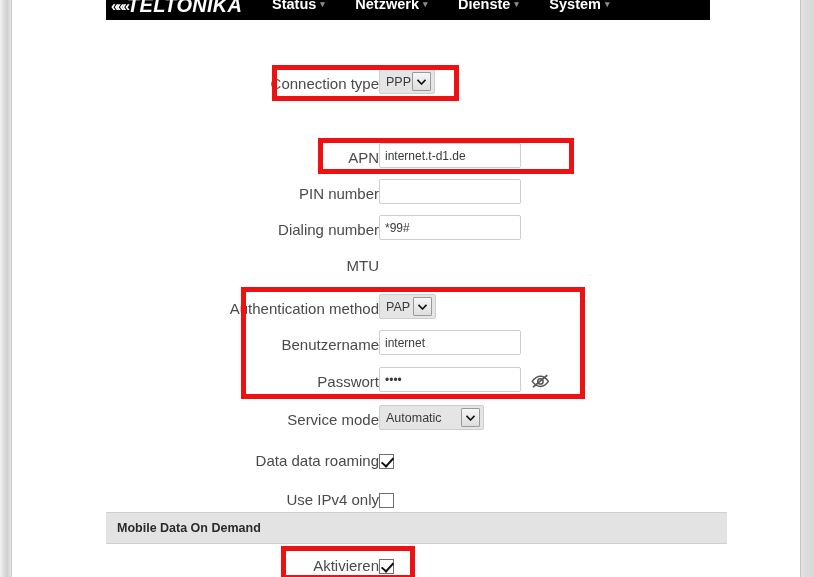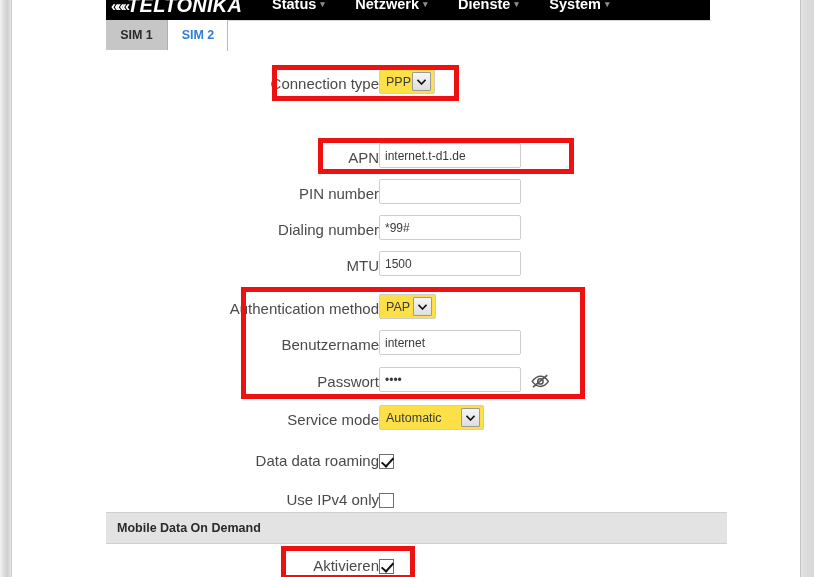--- a/index.html
+++ b/index.html
@@ -171,21 +171,21 @@
     outline: none;
     font-family: "Liberation Sans", sans-serif;
   }
 
   
   .sel {
     box-sizing: border-box;
     height: 25px;
     border: 1px solid #cdcdcd;
     border-radius: 2px;
-    background: #fde047;
+    background: #e5e5e5;
     display: inline-flex;
     align-items: center;
     padding-left: 6px;
     padding-right: 3px;
     cursor: pointer;
   }
   .sel .selval {
     font-size: 12.5px;
     color: #3a3a3a;
     white-space: nowrap;
@@ -288,25 +288,20 @@
       </span>
       <span class="navitem">
         <span>Dienste</span><span class="caret">▾</span>
       </span>
       <span class="navitem">
         <span>System</span><span class="caret">▾</span>
       </span>
     </div>
   </div>
 
-  <div class="tabstrip">
-    <div class="tab-filler"></div>
-    <div class="tab inactive">SIM 1</div>
-    <div class="tab active">SIM 2</div>
-  </div>
 
   <div class="form-area">
 
     <div class="row" style="top:15px;">
       <div class="lbl">Connection type</div>
       <div class="ctl">
         <div class="sel w-ppp">
           <span class="selval">PPP</span>
           <span class="arrowbtn">
             <svg width="9" height="6" viewBox="0 0 9 6">
@@ -334,23 +329,20 @@
 
     <div class="row" style="top:161px;">
       <div class="lbl">Dialing number</div>
       <div class="ctl">
         <input class="txt" type="text" value="*99#" style="">
       </div>
     </div>
 
     <div class="row" style="top:197px;">
       <div class="lbl">MTU</div>
-      <div class="ctl">
-        <input class="txt" type="text" value="1500" style="">
-      </div>
     </div>
 
     <div class="row" style="top:240px;">
       <div class="lbl">Authentication method</div>
       <div class="ctl">
         <div class="sel w-pap">
           <span class="selval">PAP</span>
           <span class="arrowbtn">
             <svg width="9" height="6" viewBox="0 0 9 6">
                 <path d="M0.5 0.8 L4.5 5 L8.5 0.8" fill="none" stroke="#111" stroke-width="1.6"></path>

